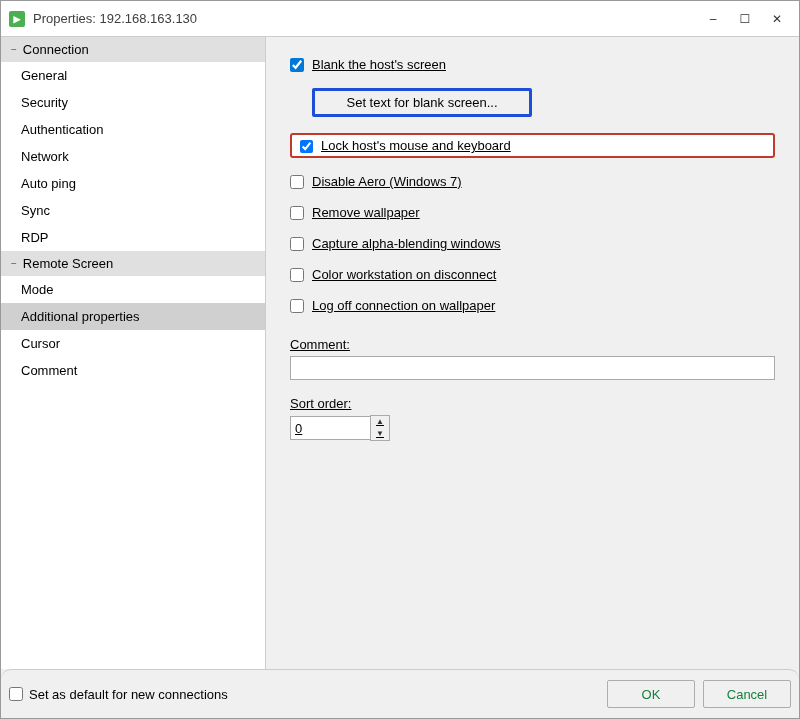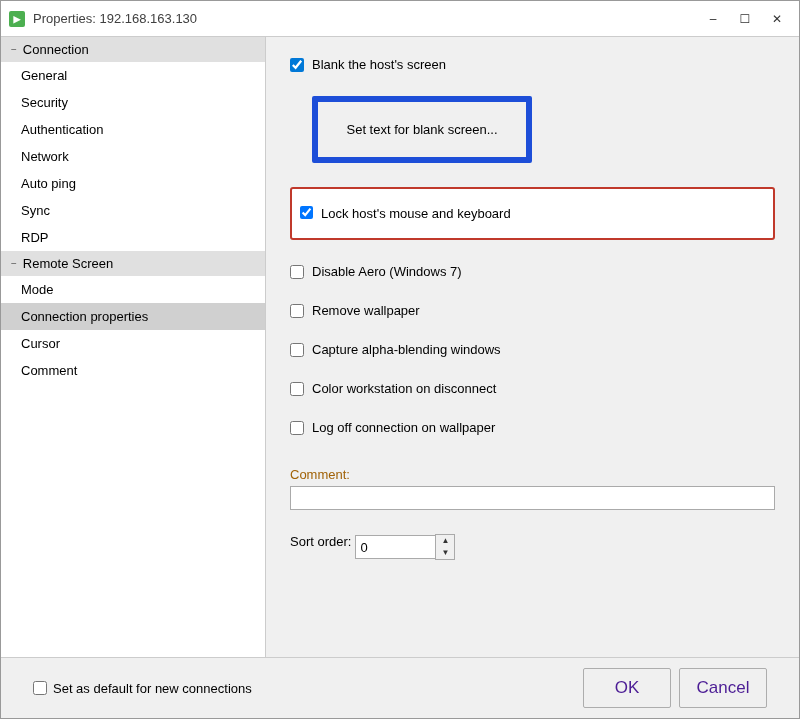--- a/index.html
+++ b/index.html
@@ -103,78 +103,79 @@
     }
     .sidebar-item.active {
       background: #d0d0d0;
       font-weight: normal;
     }
     .main-panel {
       flex: 1;
       padding: 20px 24px;
       display: flex;
       flex-direction: column;
-      gap: 24px;
+      gap: 16px;
       overflow-y: auto;
+      text-decoration: underline;
     }
     .checkbox-row {
       display: flex;
       align-items: center;
       gap: 8px;
     }
     .checkbox-row input[type="checkbox"] {
       width: 14px;
       height: 14px;
       cursor: pointer;
       accent-color: #0078d7;
     }
     .checkbox-label {
       color: #000;
       font-size: 13px;
     }
     .highlighted-checkbox-row {
       display: flex;
-      align-items: flex-start;
+      align-items: flex-end;
       gap: 8px;
       border: 2px solid #c0392b;
       border-radius: 3px;
-      padding: 17px 8px;
+      padding: 3px 8px;
       background: #fff;
     }
     .btn-set-text {
       background: #f0f0f0;
-      border: 6px solid #1d4ed8;
-      padding: 20px 16px;
+      border: 3px solid #1d4ed8;
+      padding: 4px 16px;
       font-size: 13px;
       cursor: pointer;
       color: #000;
       border-radius: 2px;
       min-width: 220px;
     }
     .comment-section {
       display: flex;
       flex-direction: column;
       gap: 4px;
       margin-top: 8px;
     }
     .comment-label {
       font-size: 13px;
-      color: #a16207;
+      color: #000000;
     }
     .comment-input {
       border: 1px solid #aaa;
       background: #fff;
       height: 24px;
       width: 100%;
       padding: 2px 4px;
       font-size: 13px;
     }
     .sort-section {
       display: flex;
-      flex-direction: row;
+      flex-direction: column;
       gap: 4px;
     }
     .sort-label {
       font-size: 13px;
       color: #000;
     }
     .sort-input-wrapper {
       display: flex;
       align-items: center;
       gap: 0;
@@ -203,42 +204,43 @@
       cursor: pointer;
       font-size: 8px;
       color: #333;
       background: #f0f0f0;
       border: none;
       line-height: 1;
     }
     .footer {
       border-top: 1px solid #ccc;
       background: #f0f0f0;
-      padding: 10px 32px;
+      padding: 10px 8px;
       display: flex;
       align-items: center;
       justify-content: space-between;
+      border-radius: 10px;
     }
     .footer-left {
       display: flex;
       align-items: center;
       gap: 6px;
     }
     .footer-buttons {
       display: flex;
       gap: 8px;
     }
     .footer-btn {
       width: 88px;
-      height: 40px;
+      height: 28px;
       background: #f0f0f0;
       border: 1px solid #adadad;
-      font-size: 17px;
-      cursor: pointer;
-      color: #4c1d95;
+      font-size: 13px;
+      cursor: pointer;
+      color: #15803d;
       border-radius: 2px;
     }
     .footer-checkbox {
       width: 14px;
       height: 14px;
       cursor: pointer;
     }
     .footer-checkbox-label {
       font-size: 13px;
       color: #000;
@@ -292,21 +294,21 @@
       </div>
 
       <div class="sidebar-group-header">
         <span class="expand-icon">−</span>
         <span>Remote Screen</span>
       </div>
       <div class="sidebar-item">
         <span>Mode</span>
       </div>
       <div class="sidebar-item active">
-        <span>Connection properties</span>
+        <span>Additional properties</span>
       </div>
       <div class="sidebar-item">
         <span>Cursor</span>
       </div>
       <div class="sidebar-item">
         <span>Comment</span>
       </div>
     </div>
 
     <div class="main-panel">

